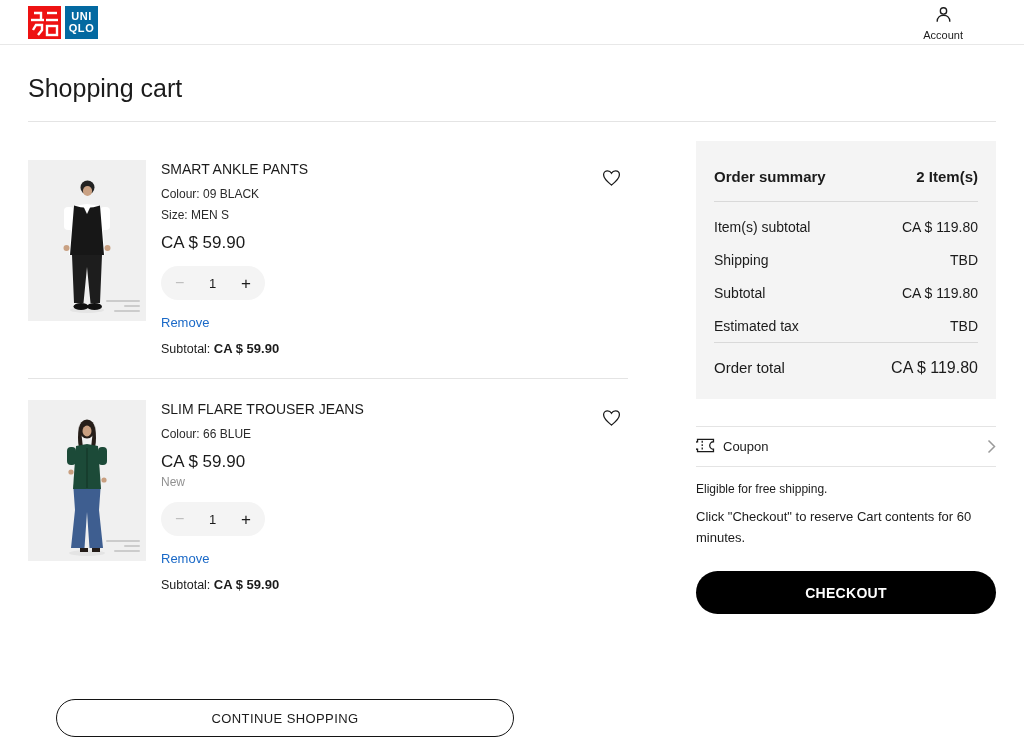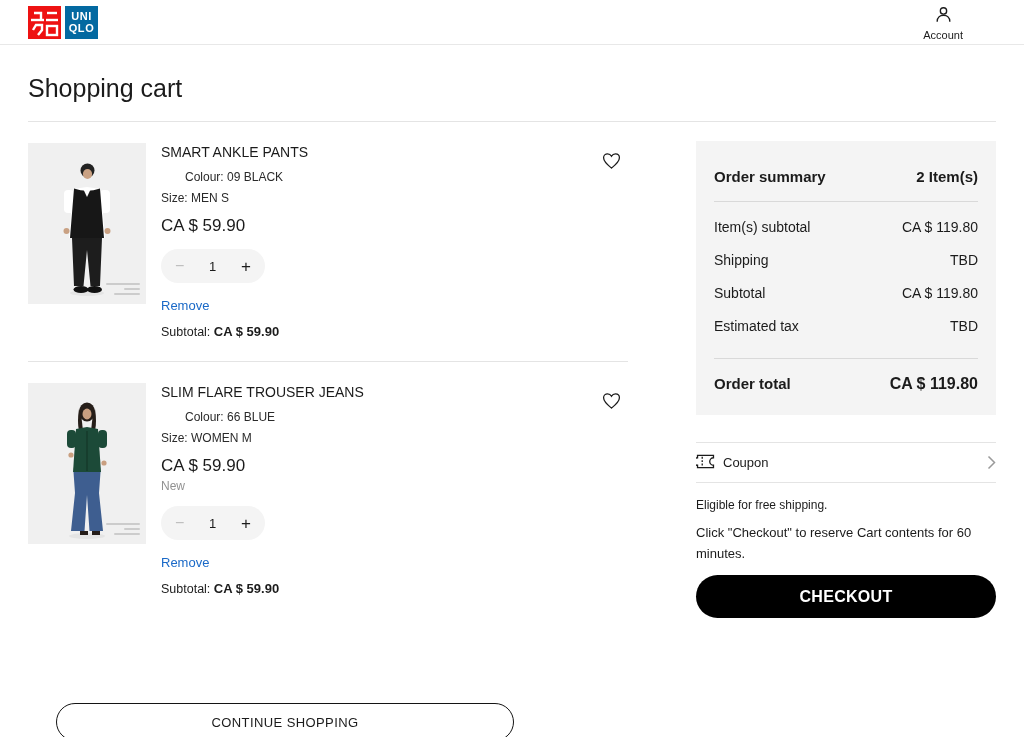--- a/index.html
+++ b/index.html
@@ -50,21 +50,21 @@
   .cart-item.with-divider { border-bottom:1px solid #e4e4e4; }
   .item-image {
     width:118px; height:161px; background:#f0f0f0;
     flex-shrink:0; position:relative; overflow:hidden;
   }
   .img-caption { position:absolute; right:6px; bottom:9px; display:flex; flex-direction:column; align-items:flex-end; gap:3px; }
   .img-caption i { display:block; height:2px; background:#cccccc; border-radius:1px; }
   .item-details { flex:1; padding-left:15px; padding-top:1px; }
   .item-name { font-size:14px; font-weight:400; margin:0; }
   .item-attr { font-size:12px; color:#2a2a2a; margin-top:7px; }
-  .item-attr.first { margin-top:10px;margin-left:24px; }
+  .item-attr.first { margin-top:10px; }
   .item-price { font-size:17px; margin-top:11px; }
   .item-badge { font-size:12px; color:#919191; margin-top:3px; min-height:0; }
   .qty-stepper {
     margin-top:13px;
     width:104px; height:34px;
     background:#f4f4f4; border-radius:17px;
     display:flex; align-items:center; justify-content:space-between;
     padding:0 14px;
   }
   .qty-minus { color:#bdbdbd; font-size:16px; cursor:pointer; line-height:1; }
@@ -82,41 +82,41 @@
   .summary-panel { background:#f4f4f4; margin-top:19px; padding:17px 18px 22px 18px; }
   .os-title-row {
     display:flex; justify-content:space-between; align-items:baseline;
     font-size:15px; font-weight:700;
     padding:10px 0 16px 0; border-bottom:1px solid #d9d9d9;
   }
   .os-rows { padding-top:8px; }
   .os-row { display:flex; justify-content:space-between; font-size:14px; padding:8.5px 0; }
   .os-total-row {
     display:flex; justify-content:space-between; align-items:baseline;
-    border-top:1px solid #d9d9d9; margin-top:16px; padding-top:16px;
-    font-weight:700; font-size:15px;
+    border-top:1px solid #d9d9d9; margin-top:0; padding-top:16px;
+    font-weight:400; font-size:15px;
   }
   .os-total-value { font-size:16px; }
 
   
   .coupon-row {
     margin-top:27px; height:41px;
     border-top:1px solid #e4e4e4; border-bottom:1px solid #e4e4e4;
     display:flex; align-items:center; gap:8px;
     font-size:13px; cursor:pointer;
   }
   .coupon-chevron { margin-left:auto; display:flex; }
 
   
   .note-free { margin-top:15px; font-size:12px; }
   .note-reserve { margin-top:10px; font-size:13px; line-height:21px; }
   .checkout-btn {
-    margin-top:11px; width:100%; height:43px;
+    margin-top:23px; width:100%; height:43px;
     background:#000; color:#fff; border:none; border-radius:22px;
-    font-family:inherit; font-size:16px; font-weight:700; letter-spacing:0.3px;
+    font-family:inherit; font-size:14px; font-weight:700; letter-spacing:0.3px;
     cursor:pointer;
   }
   .continue-btn {
     display:block;
     margin:85px 0 0 28px;
     width:458px; height:38px;
     background:#fff; color:#1b1b1b;
     border:1px solid #141414; border-radius:19px;
     font-family:inherit; font-size:13px; letter-spacing:0.4px;
     cursor:pointer;
@@ -234,21 +234,20 @@
           </svg>
           <span class="img-caption">
             <i style="width:34px"></i>
               <i style="width:16px"></i>
               <i style="width:26px"></i>
           </span>
         </div>
         <div class="item-details">
           <p class="item-name">SLIM FLARE TROUSER JEANS</p>
           <div class="item-attr first">Colour: 66 BLUE</div>
-          <div class="item-attr">Size: WOMEN M</div>
           <div class="item-price">CA $ 59.90</div>
           <div class="item-badge">New</div>
           <div class="qty-stepper">
             <span class="qty-minus">−</span>
             <span class="qty-value">1</span>
             <span class="qty-plus">+</span>
           </div>
           <a class="remove-link">Remove</a>
           <div class="item-subtotal">
             <span>Subtotal:</span>

